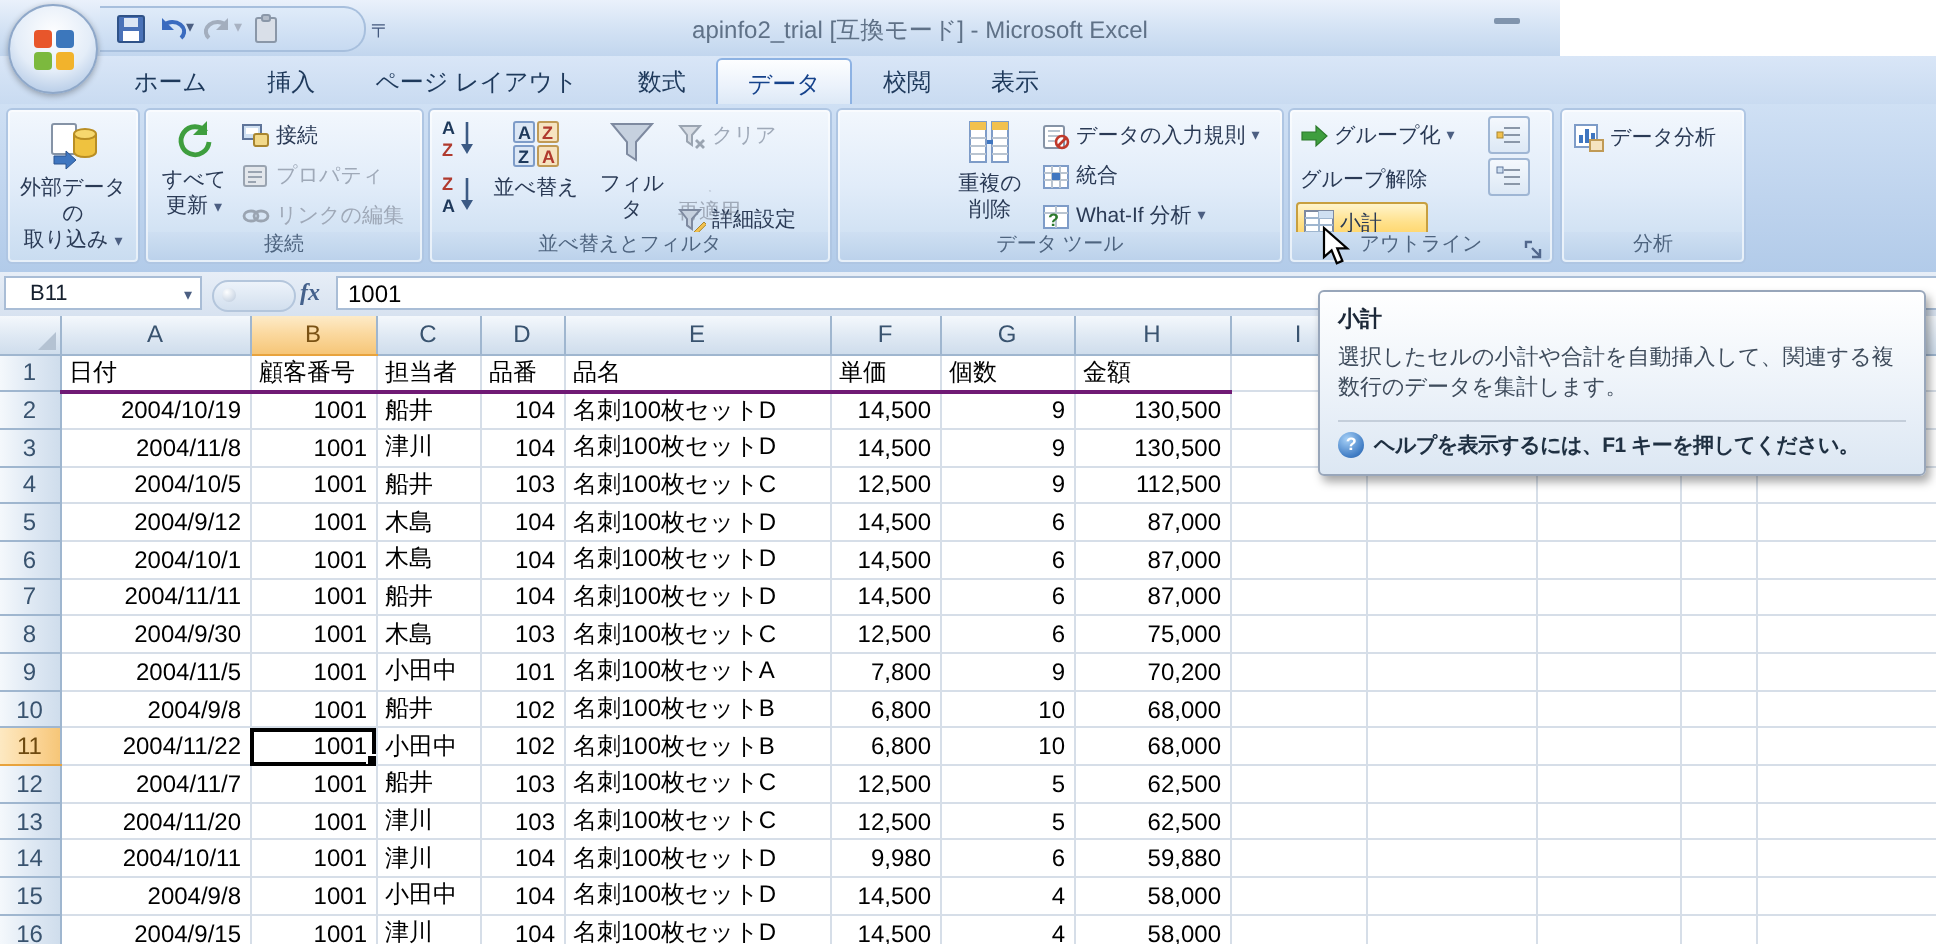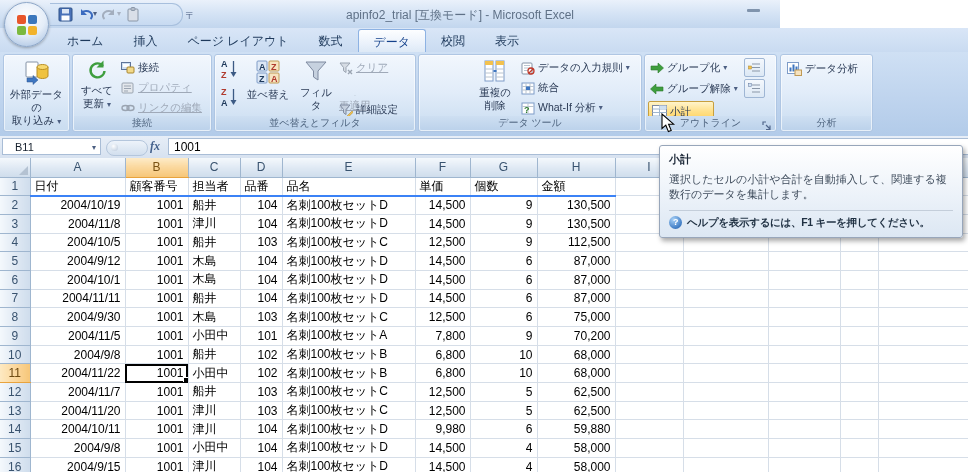--- a/index.html
+++ b/index.html
@@ -21,21 +21,21 @@
   .qat-strip{position:absolute;left:50px;top:3px;width:132px;height:21px;border-radius:0 11px 11px 0;
     background:linear-gradient(#DFEBF9,#C7DAF1);border:1px solid #A7BFDD;border-left:none;}
   .qat{position:absolute;left:56px;top:5px;height:18px;display:flex;align-items:center;gap:1px;z-index:46;}
   .qat .qbtn{height:18px;display:flex;align-items:center;justify-content:center;padding:0 2px;}
   .caret{font-size:8px;color:#4C5F82;line-height:1;}
   .caret.dim{color:#A8B2C2;}
   .qat-more{position:absolute;left:186px;top:8px;font-size:9px;color:#44597E;z-index:46;}
   
   .tabrow{position:absolute;left:0;top:28px;width:968px;height:24px;
     background:linear-gradient(#D9E6F7,#C9DBF1);}
-  .tabs{position:absolute;left:52px;top:0;height:24px;display:flex;font-family:Liberation Serif, serif;}
+  .tabs{position:absolute;left:52px;top:0;height:24px;display:flex;}
   .tab{padding:5px 15px 0;font-size:12px;color:#1E395B;white-space:nowrap;}
   .tab.active{background:linear-gradient(#FDFEFF,#EBF2FB 60%,#DDE9F6);
     border:1px solid #8DB2E3;border-bottom:none;border-radius:3px 3px 0 0;
     margin-top:1px;padding-top:4px;color:#15428B;}
   .helpbtn{position:absolute;right:11px;top:32px;width:16px;height:16px;border-radius:50%;
     background:radial-gradient(circle at 35% 28%,#A6D0F7,#3F7CC4 70%,#2B5E9E);
     color:#fff;font-size:11px;font-weight:bold;text-align:center;line-height:16px;
     border:1px solid #2B5E9E;}
   
   .ribbon{position:absolute;left:0;top:52px;width:968px;height:84px;
@@ -44,21 +44,21 @@
     border:1px solid #AFC6E3;border-radius:3px;
     background:linear-gradient(#F2F7FD,#E1ECF9 50%,#D3E3F4 78%,#C9DCF0);
     box-shadow:inset 0 0 0 1px rgba(255,255,255,.55);}
   .group-label{position:absolute;left:1px;right:1px;bottom:1px;height:14px;
     font-size:10px;color:#4E647F;text-align:center;line-height:14px;
     background:linear-gradient(#CEDFF2,#BCD2EB);border-radius:0 0 2px 2px;white-space:nowrap;}
   .bigbtn{position:absolute;text-align:center;font-size:10.5px;color:#2A3A55;line-height:1.25;}
   .bigbtn .ic{display:flex;justify-content:center;margin:2px auto 3px;}
   .smbtn{position:absolute;height:18px;font-size:10.5px;color:#2A3A55;display:flex;
     align-items:center;gap:3px;white-space:nowrap;}
-  .smbtn.disabled,.bigbtn.disabled{color:#9FA9B8;text-decoration:underline;}
+  .smbtn.disabled,.bigbtn.disabled{color:#9FA9B8;}
   .hl{background:linear-gradient(#FFF4CB,#FFE18C 45%,#FFCE55);border:1px solid #C79F3F;border-radius:2px;}
   .launcher{position:absolute;right:3px;bottom:2px;width:11px;height:11px;}
   .mini-outline-btn{position:absolute;width:19px;height:17px;border:1px solid #9FB6D4;border-radius:2px;
     background:linear-gradient(#F4F8FD,#DCE8F5);display:flex;align-items:center;justify-content:center;}
   
   .fbar{position:absolute;left:0;top:136px;width:968px;height:22px;
     background:linear-gradient(#E7EEF7,#D7E2F0);border-bottom:1px solid #A8BBD2;}
   .namebox{position:absolute;left:2px;top:2px;width:99px;height:17px;background:#fff;
     border:1px solid #A9BDD6;font-size:11px;color:#16202E;line-height:17px;
     padding-left:12px;box-sizing:border-box;}
@@ -83,21 +83,21 @@
     border-right:1px solid #9FB6CF;border-bottom:1px solid #9FB6CF;
     color:#39536F;font-size:11px;text-align:center;}
   .colhdr th.selcol{background:linear-gradient(#FDEBC8,#FBD9A0 45%,#F6C678);
     border-bottom:1px solid #E8A33D;color:#7A5214;}
   td.rowhdr{background:linear-gradient(90deg,#F4F8FC,#DEE8F3 55%,#CFDDEC);
     border-right:1px solid #9FB6CF;border-bottom:1px solid #9FB6CF;
     color:#39536F;font-size:11px;text-align:center;}
   td.rowhdr.selrow{background:linear-gradient(90deg,#FDE9C2,#FBD69A 55%,#F6C678);
     border-bottom:1px solid #E8A33D;color:#6E4A10;text-align:center;}
   td.cell{border-right:1px solid #D6DEE8;border-bottom:1px solid #D6DEE8;color:#000;background:#fff;}
-  td.cell.hdrline{border-bottom:2px solid #3b82f6;font-family:Liberation Mono, monospace;}
+  td.cell.hdrline{border-bottom:2px solid #701a75;font-family:Liberation Mono, monospace;}
   td.al{text-align:left;} td.ar{text-align:right;} td.ac{}
   td.sel{outline:2px solid #000;outline-offset:-2px;position:relative;}
   .handle{position:absolute;right:-1px;bottom:-1px;width:4px;height:4px;background:#000;
     border:1px solid #fff;z-index:5;}
   .cornerbox{position:relative;}
   .cornerbox:after{content:"";position:absolute;right:2px;bottom:2px;width:0;height:0;
     border-left:9px solid transparent;border-bottom:9px solid #B4C2D2;}
   
   .tooltip{position:absolute;left:659px;top:145px;width:304px;box-sizing:border-box;
     background:linear-gradient(#FFFFFF,#ECF2F9 55%,#DCE7F3);
@@ -341,21 +341,21 @@
     </div>
 
     <div class="group" style="left:644px;width:133px;">
       <div class="smbtn" style="left:5px;top:4px;">
         <svg width="14" height="12" viewBox="0 0 14 12">
             <path d="M1 4 h7 V1 l5.5 5 -5.5 5 V8 H1 z" fill="#3E9E3E" stroke="#2C7A2C" stroke-width="0.6"></path>
           </svg>
         <span>グループ化</span>
         <span class="caret">▾</span>
       </div>
-      <div class="smbtn" style="left:5px;top:25px;">
+      <div class="smbtn" style="left:5px;top:25px;flex-direction:column;">
         <svg width="14" height="12" viewBox="0 0 14 12">
             <path d="M13 4 h-7 V1 L0.5 6 6 11 V8 h7 z" fill="#3E9E3E" stroke="#2C7A2C" stroke-width="0.6"></path>
           </svg>
         <span>グループ解除</span>
         <span class="caret">▾</span>
       </div>
       <div class="smbtn hl" style="left:3px;top:46px;width:58px;padding:0 3px;height:20px;">
         <svg width="15" height="15" viewBox="0 0 15 15">
             <rect x="0.5" y="0.5" width="14" height="14" fill="#fff" stroke="#7E8AA0"></rect>
             <path d="M7.5 0.5 v14 M0.5 4 h14 M0.5 7.5 h14 M0.5 11 h14" stroke="#9FB6CF"></path>

